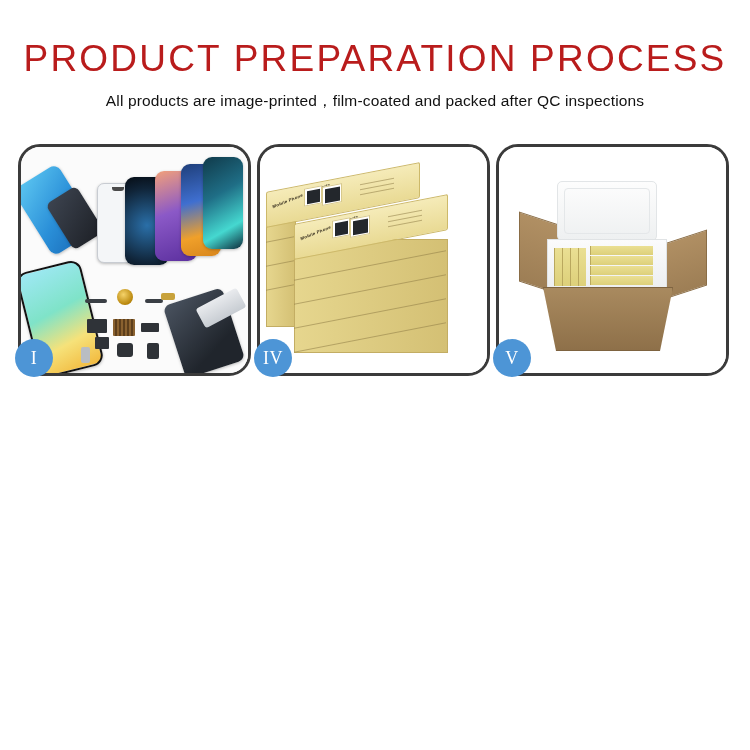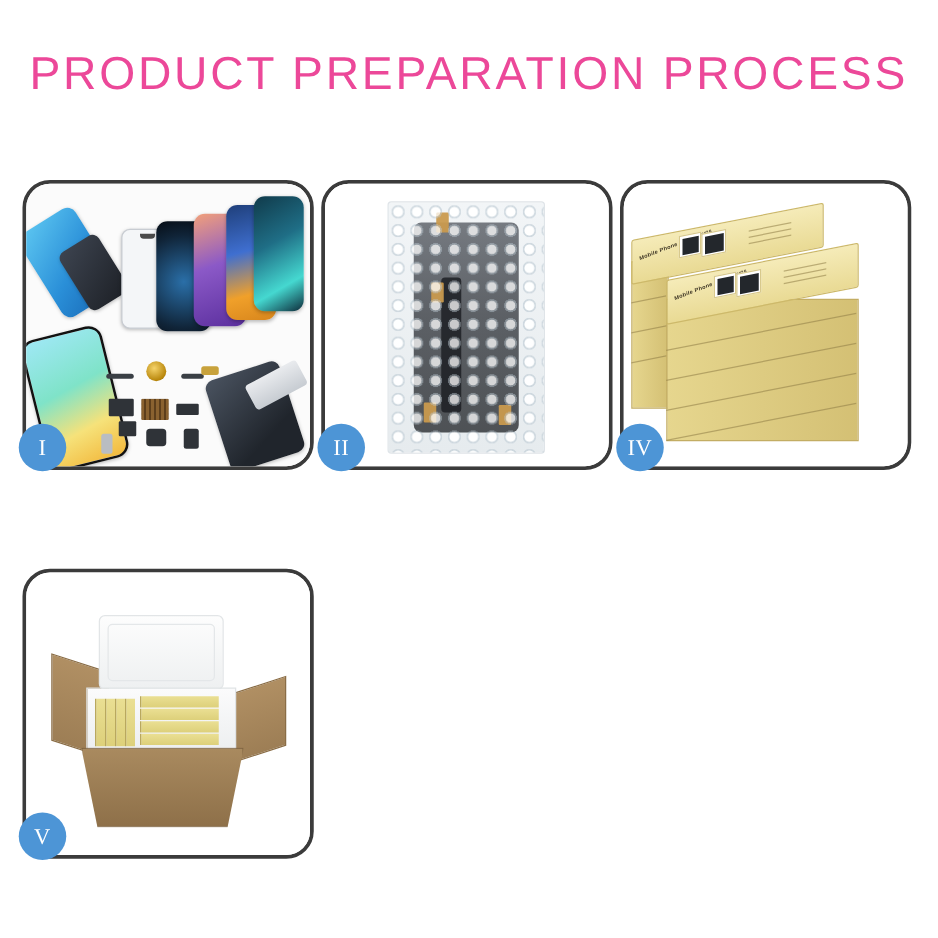--- a/index.html
+++ b/index.html
@@ -8,21 +8,21 @@
     background:#ffffff;
     font-family:"Liberation Sans", sans-serif;
     overflow:hidden;
     position:relative;
   }
   .header{ text-align:center; padding-top:40px; }
   .title{
     font-size:37px;
     font-weight:500;
     letter-spacing:2.2px;
-    color:#ec4899;
+    color:#b91c1c;
     line-height:1;
     white-space:nowrap;
   }
   .subtitle{
     font-size:15.5px;
     font-weight:400;
     color:#111111;
     margin-top:14px;
     letter-spacing:.15px;
     white-space:nowrap;
@@ -186,20 +186,21 @@
     background:linear-gradient(180deg,#b59a78,#9c8161);
     clip-path:polygon(0 28%,100% 0,100% 62%,0 100%);}
   .seam{position:absolute;background:rgba(120,96,66,.55);}
   .tab{position:absolute;background:#a98b66;border:1px solid #96785a;}
 </style>
 </head>
 <body>
 
 <div class="header">
   <div class="title">PRODUCT PREPARATION PROCESS</div>
+  <div class="subtitle">All products are image-printed，film-coated and packed after QC inspections</div>
 </div>
 
 <div class="grid">
 
   <div class="panel">
     <div class="panel-inner p1">
       <div class="phone ph-back"></div>
       <div class="phone ph-back2"></div>
       <div class="phone ph-glass"></div>
       <div class="phone ph-dark"></div>
@@ -217,34 +218,20 @@
       <div class="part" style="left:74px;top:190px;width:14px;height:12px;"></div>
       <div class="part" style="left:120px;top:176px;width:18px;height:9px;"></div>
       <div class="part" style="left:96px;top:196px;width:16px;height:14px;border-radius:3px;"></div>
       <div class="part lt" style="left:60px;top:200px;width:9px;height:16px;border-radius:2px;"></div>
       <div class="part" style="left:126px;top:196px;width:12px;height:16px;border-radius:2px;"></div>
       <div class="tool"></div>
     </div>
     <div class="badge">I</div>
   </div>
 
-  <div class="panel">
-    <div class="panel-inner p2">
-      <div class="bubble-bag">
-        <div class="screen-in"></div>
-        <div class="cable-in"></div>
-        <div class="tape" style="left:38px;top:8px;"></div>
-        <div class="tape" style="left:34px;top:64px;"></div>
-        <div class="tape" style="left:28px;top:160px;"></div>
-        <div class="tape" style="left:88px;top:162px;"></div>
-        <div class="bubble-overlay"></div>
-      </div>
-    </div>
-    <div class="badge">II</div>
-  </div>
 
 
   <div class="panel">
     <div class="panel-inner p4">
       <div class="side" style="left:6px;top:62px;width:28px;height:116px;"></div>
       <div class="side" style="left:34px;top:92px;width:152px;height:112px;"></div>
       <div class="linerow" style="left:34px;top:118px;width:152px;"></div>
       <div class="linerow" style="left:34px;top:142px;width:152px;"></div>
       <div class="linerow" style="left:34px;top:166px;width:152px;"></div>
       <div class="linerow" style="left:34px;top:190px;width:152px;"></div>

